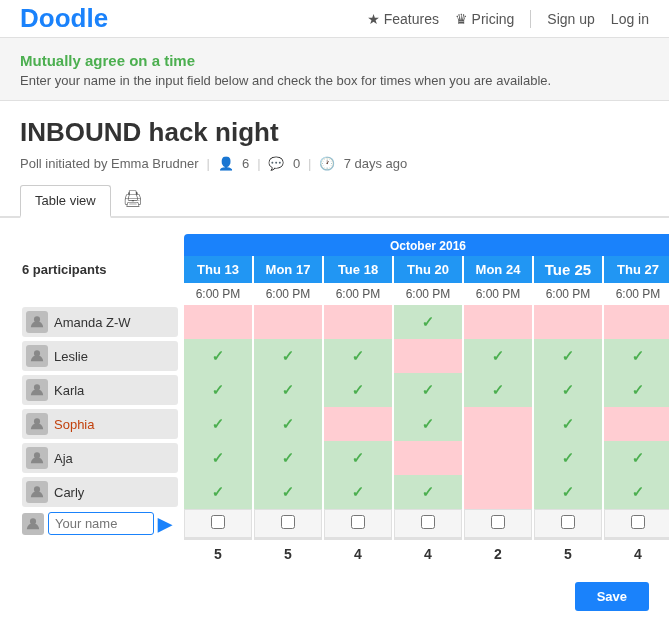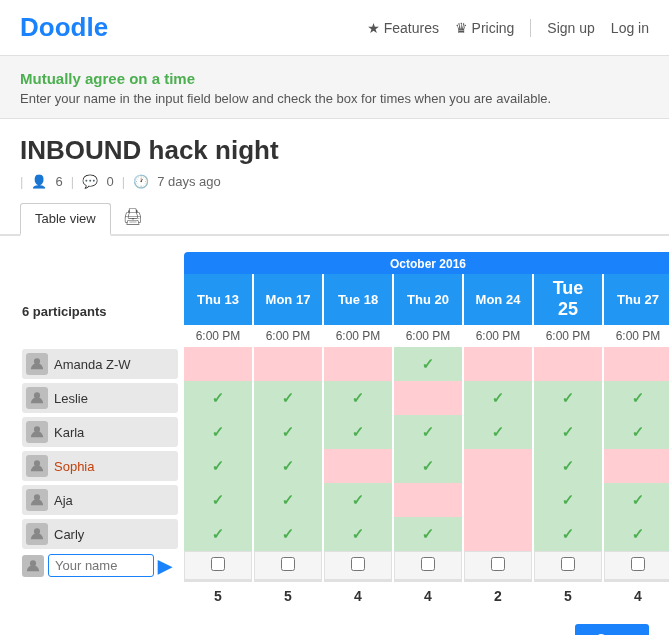--- a/index.html
+++ b/index.html
@@ -1,21 +1,21 @@
 <!DOCTYPE html>
 <html><head>
   <meta charset="utf-8">
   <style>
     * { box-sizing: border-box; margin: 0; padding: 0; }
     body { font-family: Arial, sans-serif; font-size: 14px; color: #333; background: #fff; width: 669px; }
   </style>
 </head>
 <body>
 
-<div style="display:flex;align-items:center;justify-content:space-between;padding:12px 20px;border-bottom:1px solid #e0e0e0;">
+<div style="display:flex;align-items:center;justify-content:space-between;padding:3px 20px;border-bottom:1px solid #e0e0e0;">
   <div style="font-size:26px;font-weight:bold;color:#1a82fb;">Doodle</div>
   <div style="display:flex;align-items:center;gap:16px;">
     <span style="display:flex;align-items:center;gap:4px;color:#555;font-size:14px;cursor:pointer;">
       <span>★</span>
       <span>Features</span>
     </span>
     <span style="display:flex;align-items:center;gap:4px;color:#555;font-size:14px;cursor:pointer;">
       <span>♛</span>
       <span>Pricing</span>
     </span>
@@ -26,20 +26,21 @@
 </div>
 
 <div style="padding:14px 20px 12px;background:#f5f5f5;border-bottom:1px solid #e0e0e0;">
   <div style="color:#4caf50;font-size:15px;font-weight:bold;margin-bottom:4px;">Mutually agree on a time</div>
   <div style="color:#555;font-size:13px;">Enter your name in the input field below and check the box for times when you are available.</div>
 </div>
 
 <div style="padding:16px 20px 0;">
   <div style="font-size:26px;font-weight:bold;color:#333;margin-bottom:8px;">INBOUND hack night</div>
   <div style="display:flex;align-items:center;gap:8px;color:#666;font-size:13px;margin-bottom:14px;">
+    <span>Poll initiated by Emma Brudner</span>
     <span style="color:#ccc;">|</span>
     <span>👤</span>
     <span>6</span>
     <span style="color:#ccc;">|</span>
     <span>💬</span>
     <span>0</span>
     <span style="color:#ccc;">|</span>
     <span>🕐</span>
     <span>7 days ago</span>
   </div>
@@ -59,21 +60,21 @@
           <span>October 2016</span>
         </th>
       </tr>
       <tr>
         <th style="text-align:left;font-size:13px;font-weight:bold;color:#333;padding:6px 0;vertical-align:bottom;">6 participants</th>
         <th style="background:#2196f3;color:#fff;text-align:center;font-size:13px;font-weight:bold;padding:4px 8px 5px;min-width:68px;">Thu 13</th>
         <th style="background:#2196f3;color:#fff;text-align:center;font-size:13px;font-weight:bold;padding:4px 8px 5px;min-width:68px;">Mon 17</th>
         <th style="background:#2196f3;color:#fff;text-align:center;font-size:13px;font-weight:bold;padding:4px 8px 5px;min-width:68px;">Tue 18</th>
         <th style="background:#2196f3;color:#fff;text-align:center;font-size:13px;font-weight:bold;padding:4px 8px 5px;min-width:68px;">Thu 20</th>
         <th style="background:#2196f3;color:#fff;text-align:center;font-size:13px;font-weight:bold;padding:4px 8px 5px;min-width:68px;">Mon 24</th>
-        <th style="background:#2196f3;color:#fff;text-align:center;font-size:18px;font-weight:bold;padding:4px 8px 5px;min-width:68px;">Tue 25</th>
+        <th style="background:#2196f3;color:#fff;text-align:center;font-size:15px;font-weight:bold;padding:4px 8px 5px;min-width:68px;">Tue 25</th>
         <th style="background:#2196f3;color:#fff;text-align:center;font-size:13px;font-weight:bold;padding:4px 8px 5px;min-width:68px;">Thu 27</th>
       </tr>
       <tr>
         <td></td>
         <td style="text-align:center;font-size:12px;color:#555;padding:4px 2px;">6:00 PM</td>
         <td style="text-align:center;font-size:12px;color:#555;padding:4px 2px;">6:00 PM</td>
         <td style="text-align:center;font-size:12px;color:#555;padding:4px 2px;">6:00 PM</td>
         <td style="text-align:center;font-size:12px;color:#555;padding:4px 2px;">6:00 PM</td>
         <td style="text-align:center;font-size:12px;color:#555;padding:4px 2px;">6:00 PM</td>
         <td style="text-align:center;font-size:12px;color:#555;padding:4px 2px;">6:00 PM</td>

